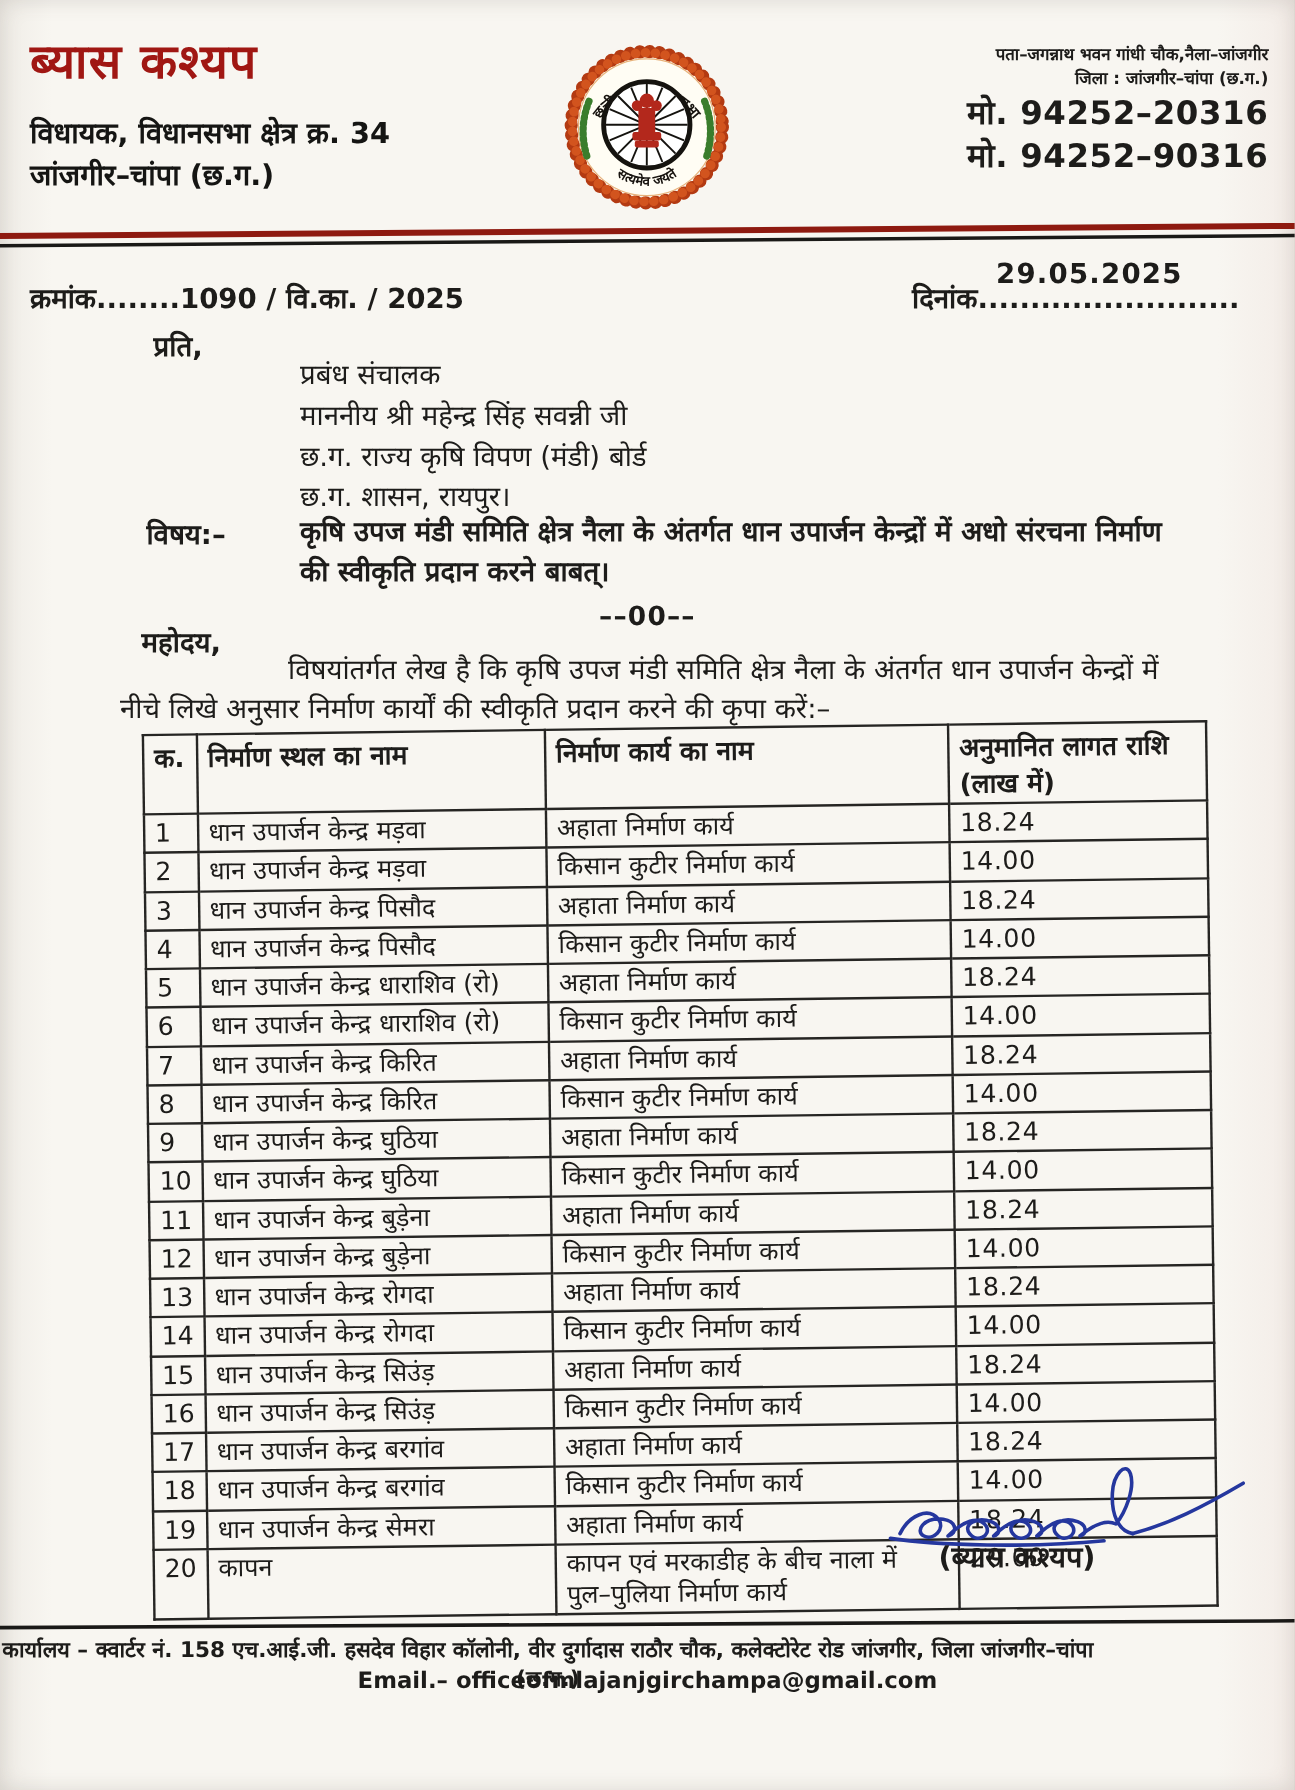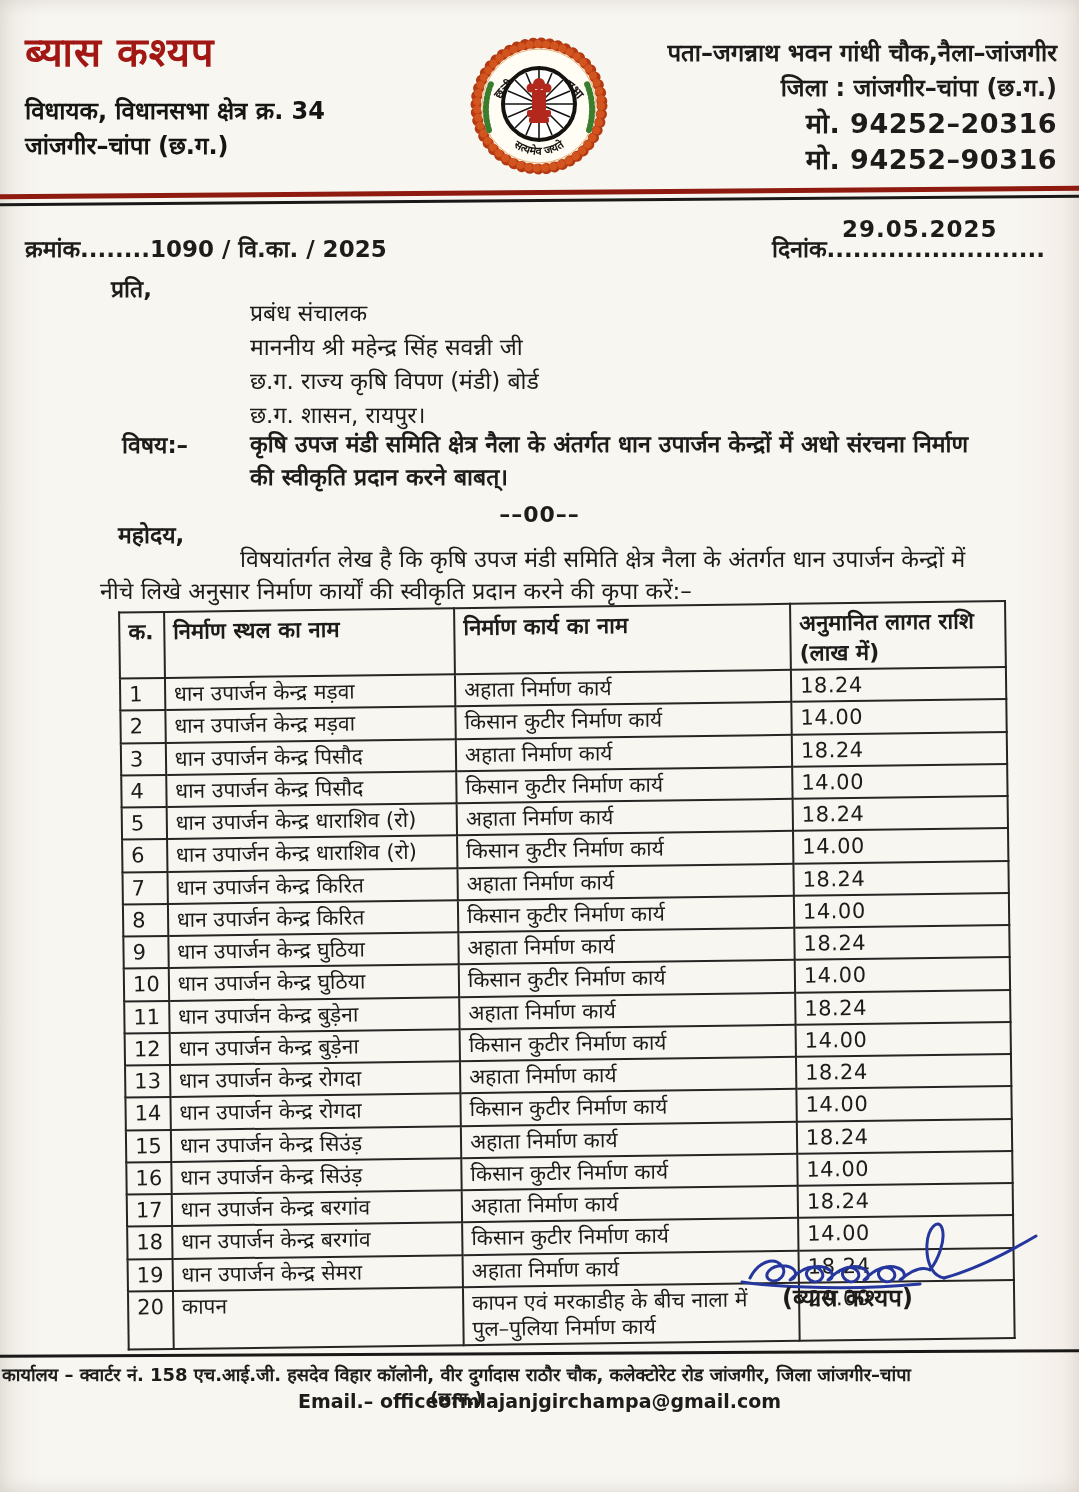--- a/index.html
+++ b/index.html
@@ -12,34 +12,34 @@
     font-family:"DejaVu Sans","Liberation Sans",sans-serif;
     color:#1d1c1a;
     overflow:hidden;
     box-shadow:inset 0 0 18px rgba(90,80,70,.18);
   }
   
   .hdr-left { position:absolute; left:25px; top:30px; }
   .hdr-name { font-size:40px; font-weight:bold; color:#a01713; letter-spacing:1px; line-height:1.1; }
   .hdr-sub { font-size:24px; font-weight:600; color:#151513; margin-top:20px; line-height:1.45; }
   .hdr-right { position:absolute; right:22px; top:36px; text-align:right; }
-  .hdr-addr { font-size:24px; font-weight:600; line-height:1.45; }
+  .hdr-addr { font-size:14px; font-weight:600; line-height:1.45; }
   .hdr-phone { font-size:27px; font-weight:bold; line-height:1.35; letter-spacing:.5px; }
   .emblem { position:absolute; left:468px; top:32px; }
   
   .rule-wrap { position:absolute; left:-10px; top:190px; width:1100px; transform:rotate(-0.45deg); }
   .rule-red { height:5px; background:#8e1a10; }
   .rule-black { height:3px; background:#1a1917; margin-top:4px; }
   
   .meta { position:absolute; left:25px; top:232px; width:1032px; display:flex; justify-content:space-between; font-size:23px; font-weight:600; }
   .serial-no {}
-  .date-box { position:relative; margin-right:12px; }
+  .date-box { position:relative; margin-right:24px; }
   .date-value { position:absolute; left:70px; top:-16px; font-weight:600; letter-spacing:1px; }
   
-  .prati { position:absolute; left:111px; top:272px; font-size:23px; font-weight:600; }
+  .prati { position:absolute; left:128px; top:272px; font-size:23px; font-weight:600; }
   .recipient { position:absolute; left:250px; top:296px; font-size:23px; font-weight:500; line-height:1.48; }
   
   .subject { position:absolute; left:122px; top:428px; width:870px; display:flex; }
   .subject-label { font-size:23px; font-weight:600; width:128px; flex:none; }
   .subject-text { font-size:23px; font-weight:600; line-height:1.45; width:742px; }
   .divider { position:absolute; left:0; top:502px; width:1079px; text-align:center; font-size:22px; font-weight:600; letter-spacing:1px; }
   
   .salutation { position:absolute; left:118px; top:518px; font-size:23px; font-weight:600; }
   .para { position:absolute; left:100px; top:544px; width:900px; font-size:23px; font-weight:500; line-height:1.38; }
   .para .indent { display:block; text-indent:140px; }

